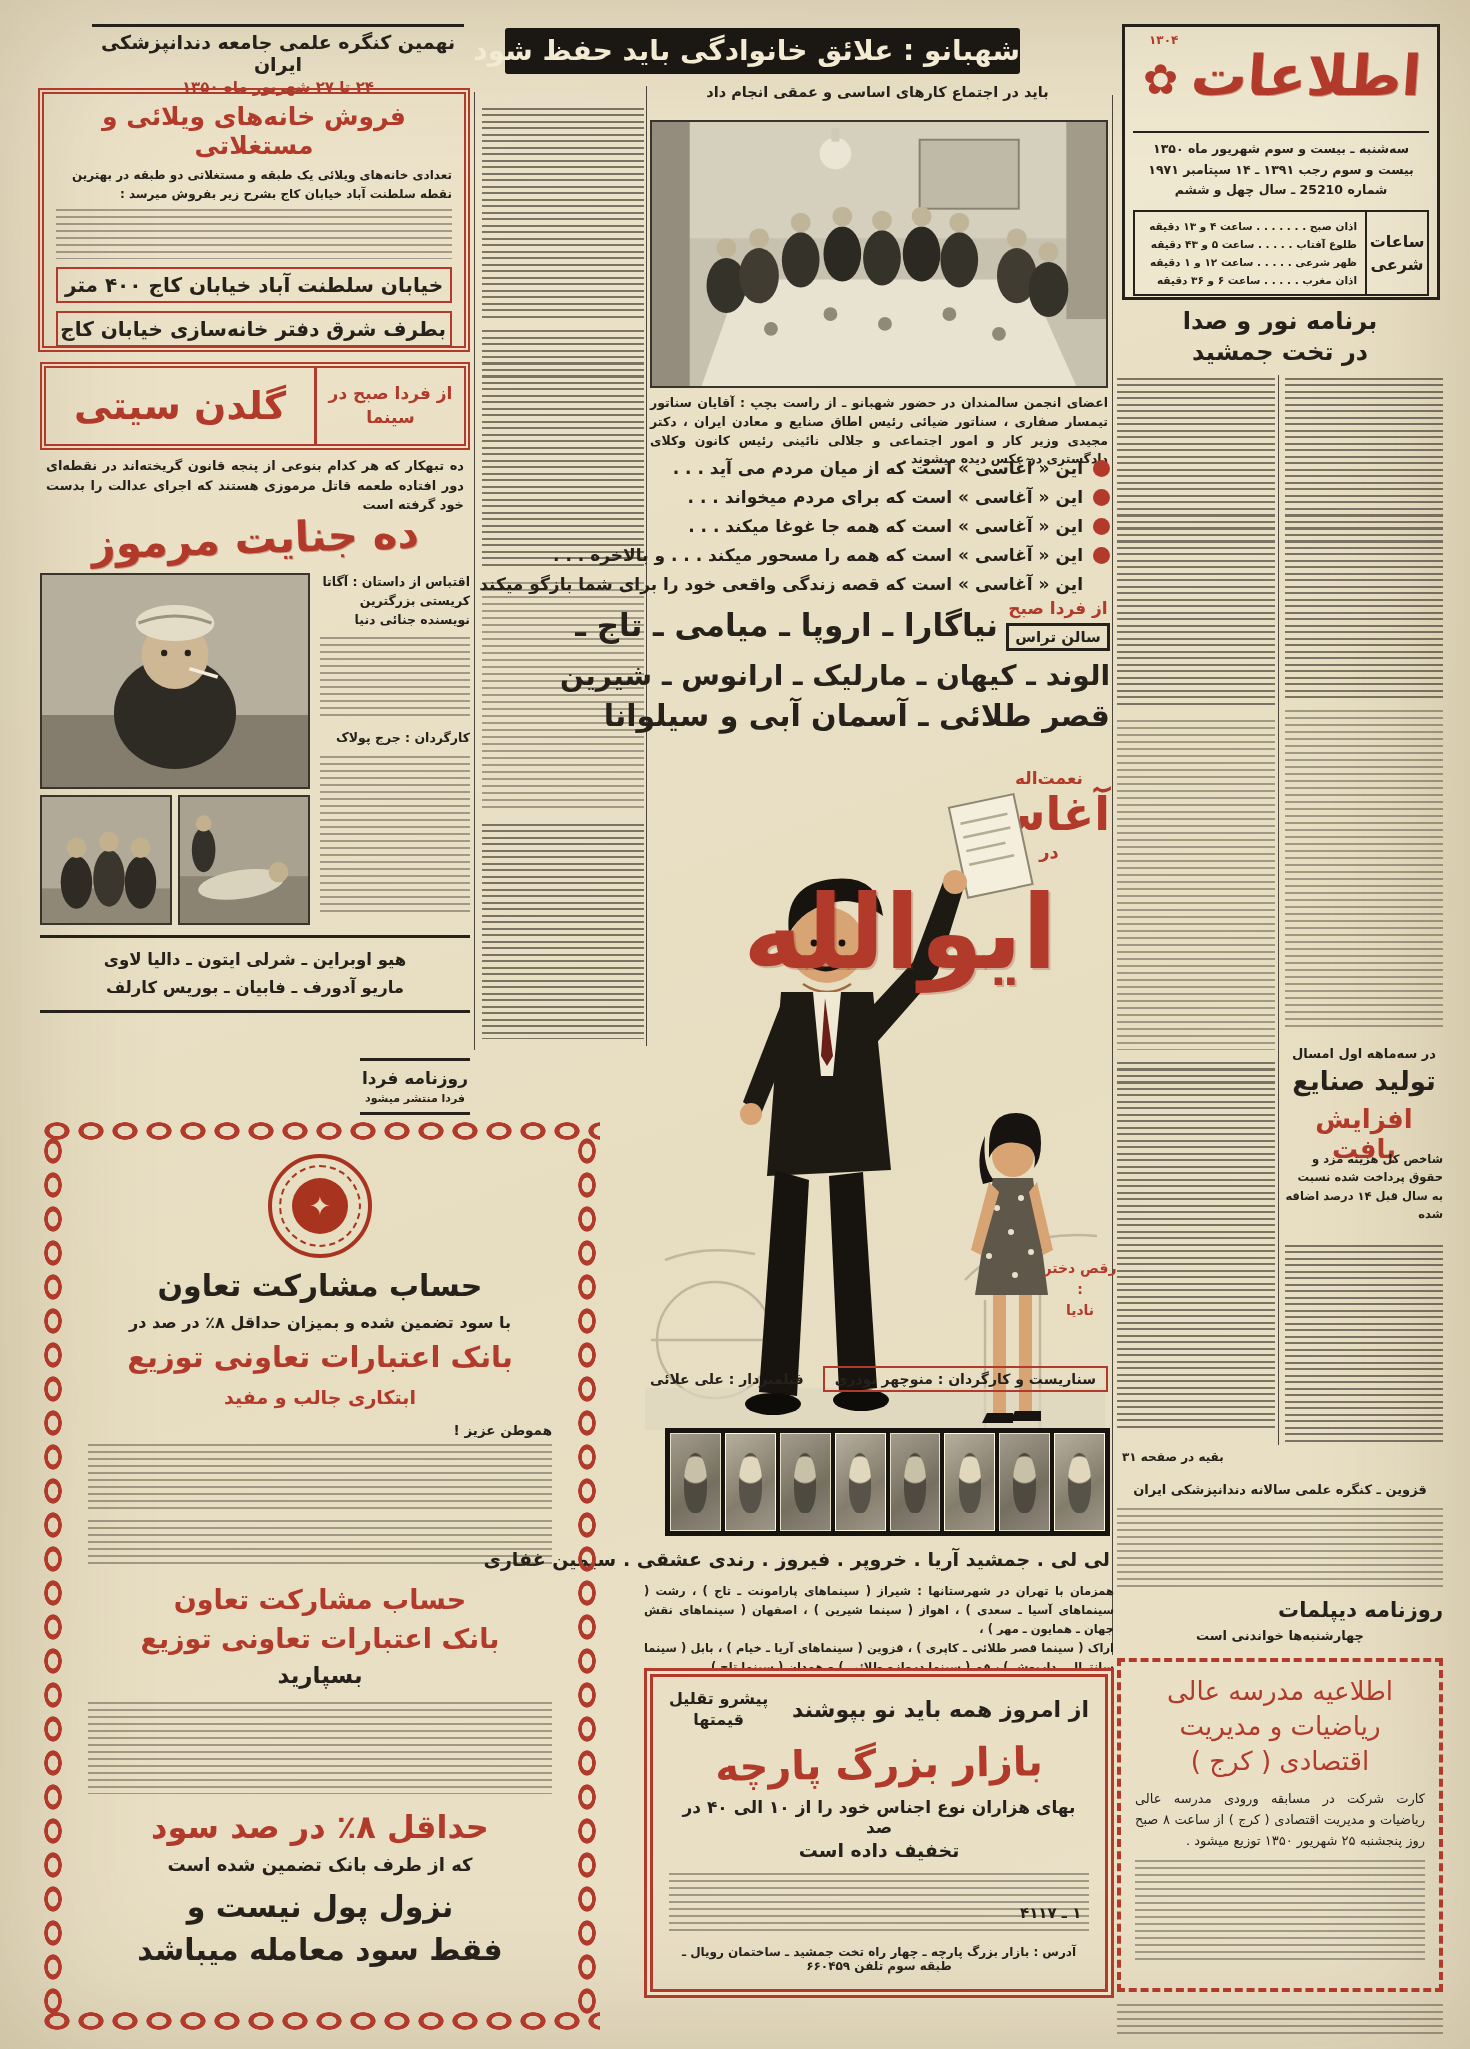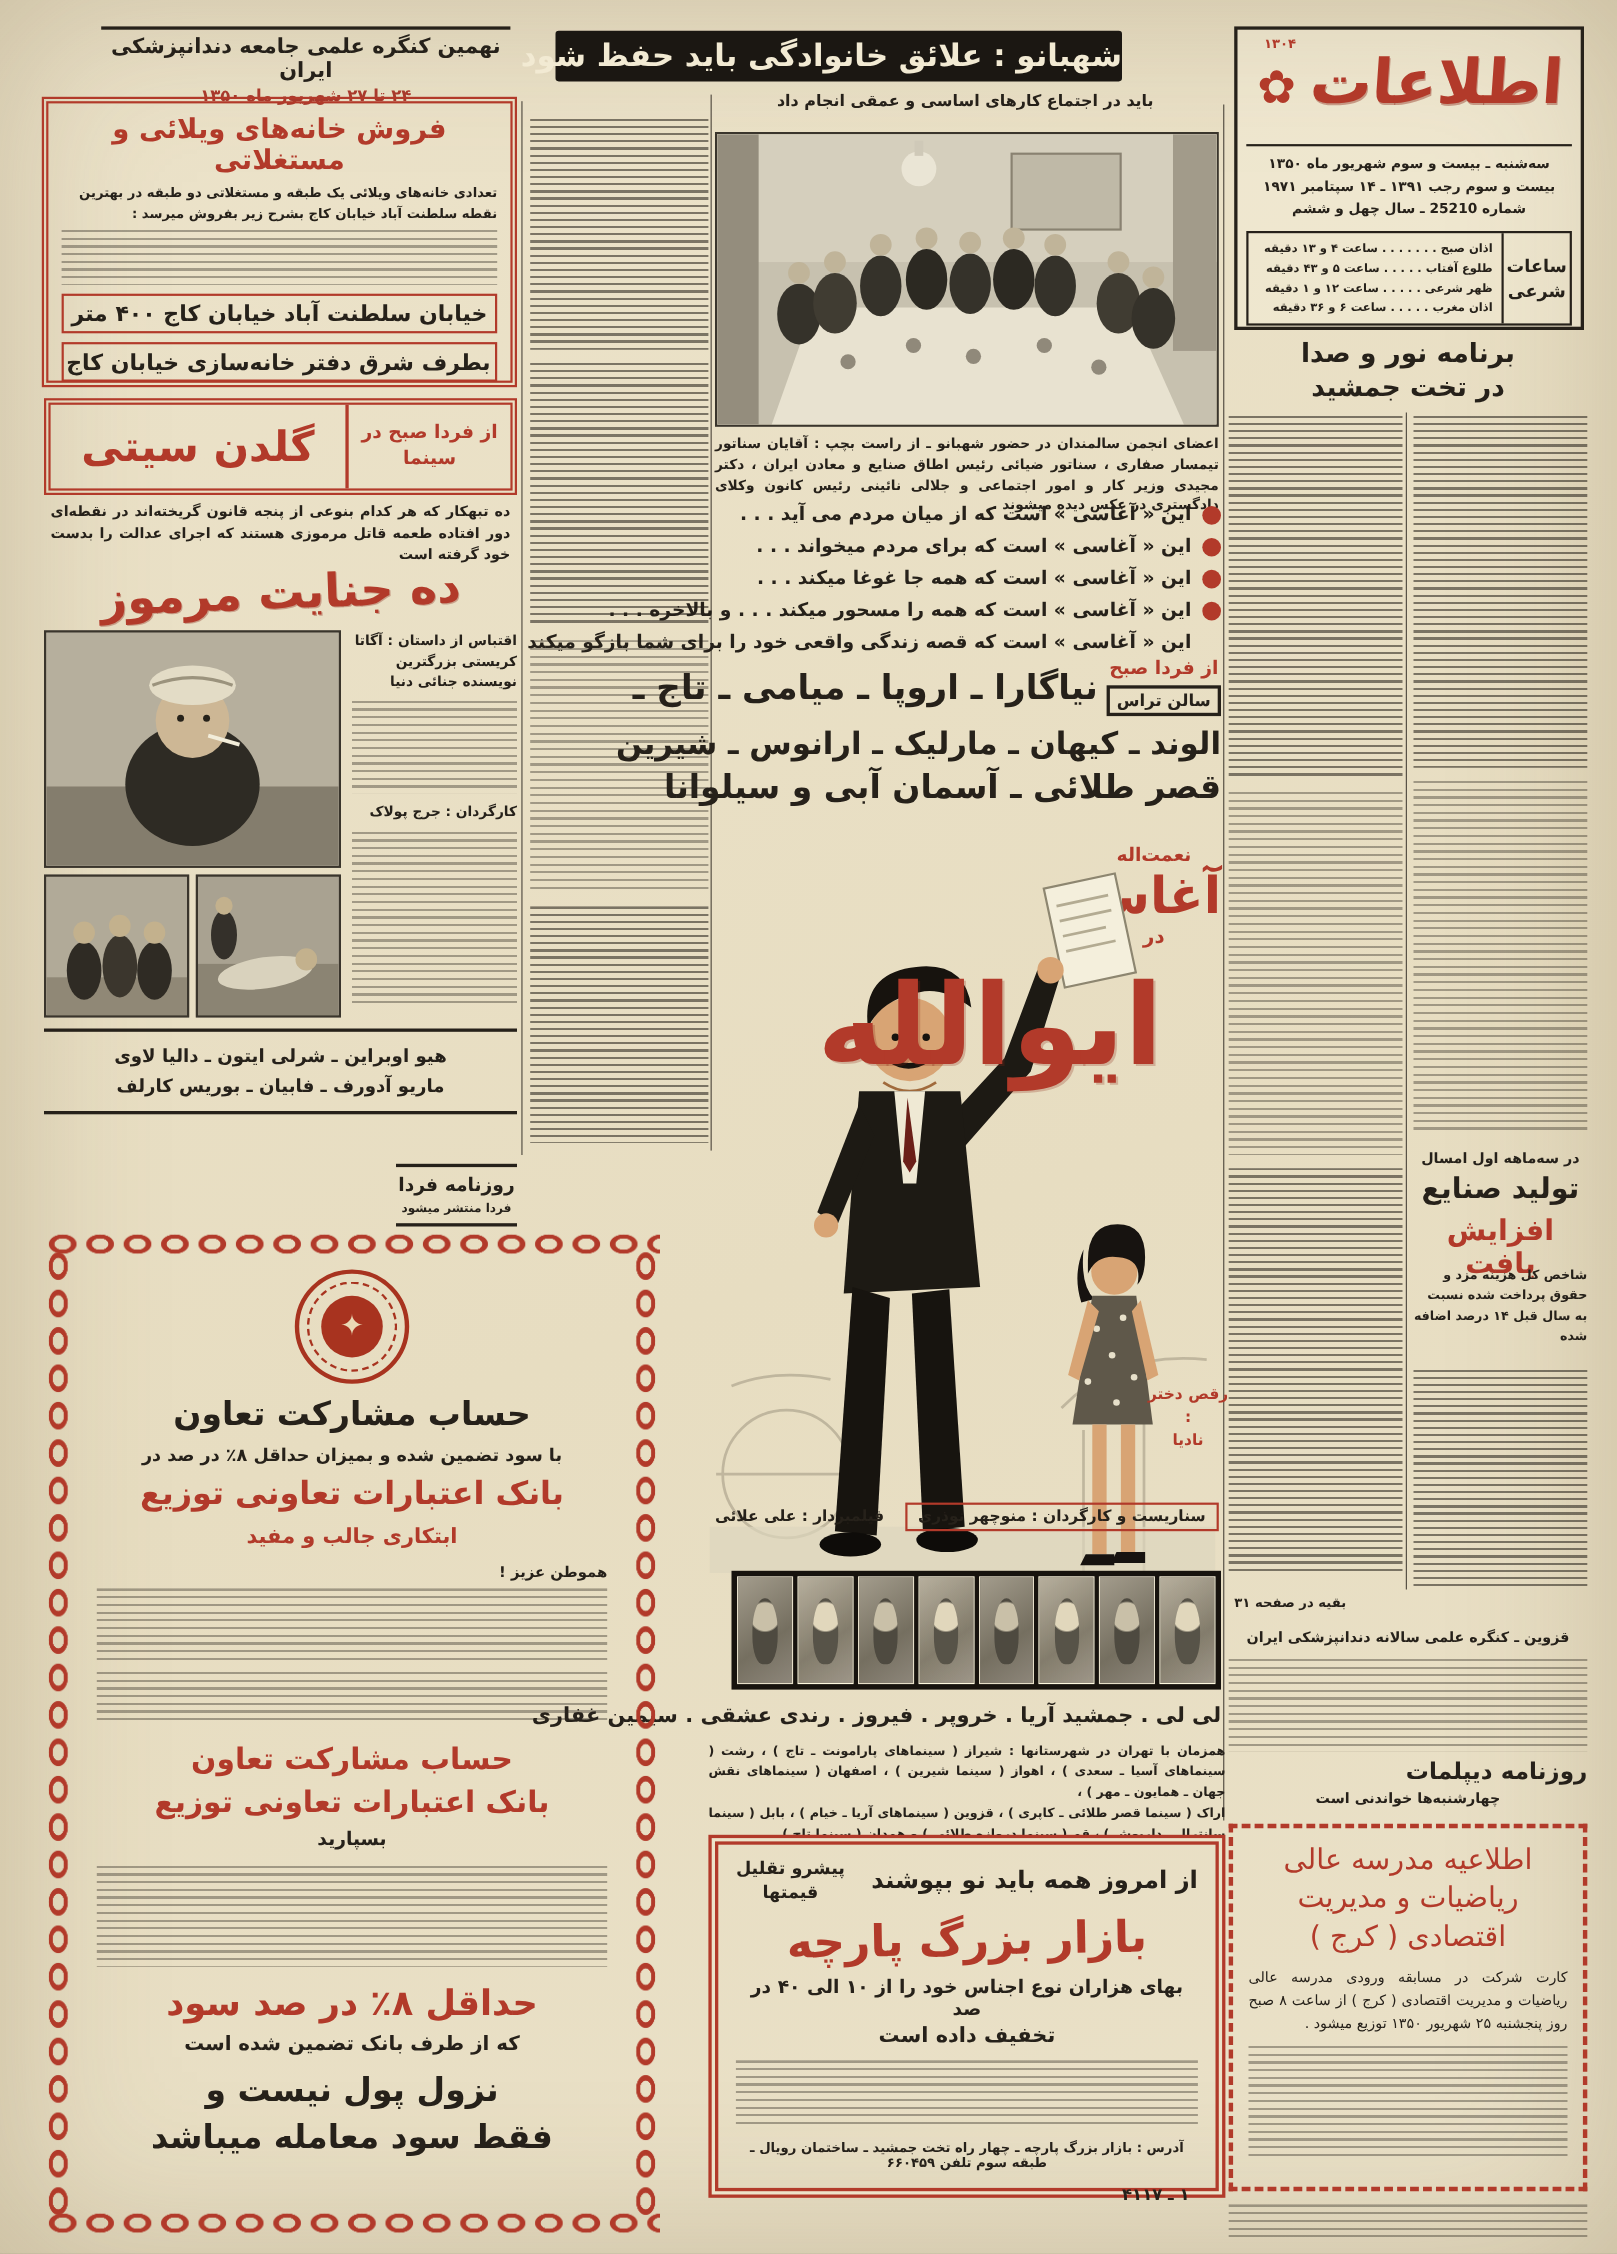--- a/index.html
+++ b/index.html
@@ -71,21 +71,21 @@
 .bank-content{position:absolute;top:34px;bottom:34px;left:48px;right:48px}
 .blogo{width:104px;height:104px;margin:2px auto 10px;border-radius:50%;border:4px solid #a8331f;display:flex;align-items:center;justify-content:center;position:relative}
 .blogo:before{content:"";position:absolute;inset:7px;border:2px dashed #a8331f;border-radius:50%}
 .blogo-core{width:56px;height:56px;border-radius:50%;background:#a8331f;color:#ead9b5;display:flex;align-items:center;justify-content:center;font-size:26px}
 .bank-h1{font-size:30px;font-weight:900;text-align:center}
 .bank-h2{font-size:16px;font-weight:800;text-align:center;margin-top:10px}
 .bank-name{font-size:29px;font-weight:900;color:#b23a2a;text-align:center;margin-top:8px;white-space:nowrap}
 .bank-h3{font-size:19px;font-weight:900;color:#b23a2a;text-align:center;margin-top:12px}
 .bank-opener{font-size:13.5px;font-weight:900;margin-top:14px}
 .bank-dep{font-size:27px;font-weight:900;color:#b23a2a;text-align:center;line-height:1.45;white-space:nowrap}
-.bank-verb{font-size:17px;font-weight:900;text-align:center;margin-top:4px}
+.bank-verb{font-size:23px;font-weight:900;text-align:center;margin-top:4px}
 .bank-rate{font-size:32px;font-weight:900;color:#b23a2a;text-align:center;margin-top:14px}
 .bank-guar{font-size:18px;font-weight:900;text-align:center;margin-top:8px}
 .bank-big{font-size:30px;font-weight:900;text-align:center;margin-top:14px}
 
 .lead-open{font-size:14.5px;font-weight:900;text-align:center;line-height:1.5}
 .caption{font-size:12.5px;line-height:1.5;text-align:justify;font-weight:600}
 .brow{display:flex;align-items:center;gap:10px;margin-bottom:9px}
 .bdot{width:17px;height:17px;border-radius:50%;background:#b23a2a;flex:0 0 auto}
 .btext{font-size:17px;font-weight:800;white-space:nowrap}
 .cinema-row1{display:flex;gap:8px;align-items:center}
@@ -351,21 +351,21 @@
         <div>قیمتها</div>
       </div>
     </div>
     <div class="fab-name">بازار بزرگ پارچه</div>
     <div class="fab-d1">بهای هزاران نوع اجناس خود را از ۱۰ الی ۴۰ در صد</div>
     <div class="fab-d2">تخفیف داده است</div>
     <div class="ft light" style="height:62px;margin-top:12px"></div>
     <div class="fab-addr">آدرس : بازار بزرگ پارچه ـ چهار راه تخت جمشید ـ ساختمان رویال ـ طبقه سوم تلفن ۶۶۰۴۵۹</div>
   </div>
 
-  <div class="abs pagemark" style="left:1020px;top:1986px">۱ ـ ۴۱۱۷</div>
+  <div class="abs pagemark" style="left:1020px;top:1904px">۱ ـ ۴۱۱۷</div>
 
   <div class="abs art1t" style="left:1117px;top:306px;width:326px">
     <div>برنامه نور و صدا</div>
     <div>در تخت جمشید</div>
   </div>
 
   <div class="abs" style="left:1285px;top:378px;width:158px">
     <div class="ft" style="height:320px"></div>
     <div class="ft light" style="height:320px;margin-top:12px"></div>
   </div>

